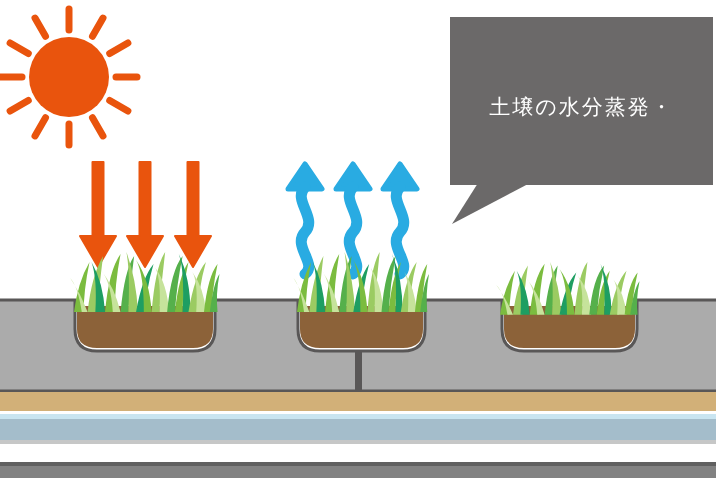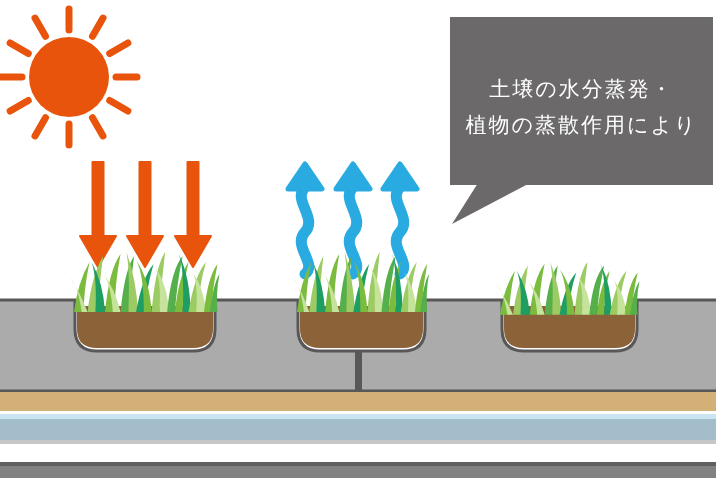--- a/index.html
+++ b/index.html
@@ -111,16 +111,15 @@
     <rect x="0" y="392" width="716" height="19" fill="#D2B078"></rect>
     <rect x="0" y="414" width="716" height="5" fill="#C9E5F1"></rect>
     <rect x="0" y="419" width="716" height="21" fill="#A4BDCB"></rect>
     <rect x="0" y="440" width="716" height="4" fill="#C6C7C7"></rect>
     <rect x="0" y="462" width="716" height="4" fill="#606060"></rect>
     <rect x="0" y="466" width="716" height="12" fill="#828282"></rect>
   </svg>
 
   <div class="bubble">
     <div>土壌の水分蒸発・</div>
-    <div>植物の蒸散作用により</div>
   </div>
 
 </div>
 
 </body></html>

